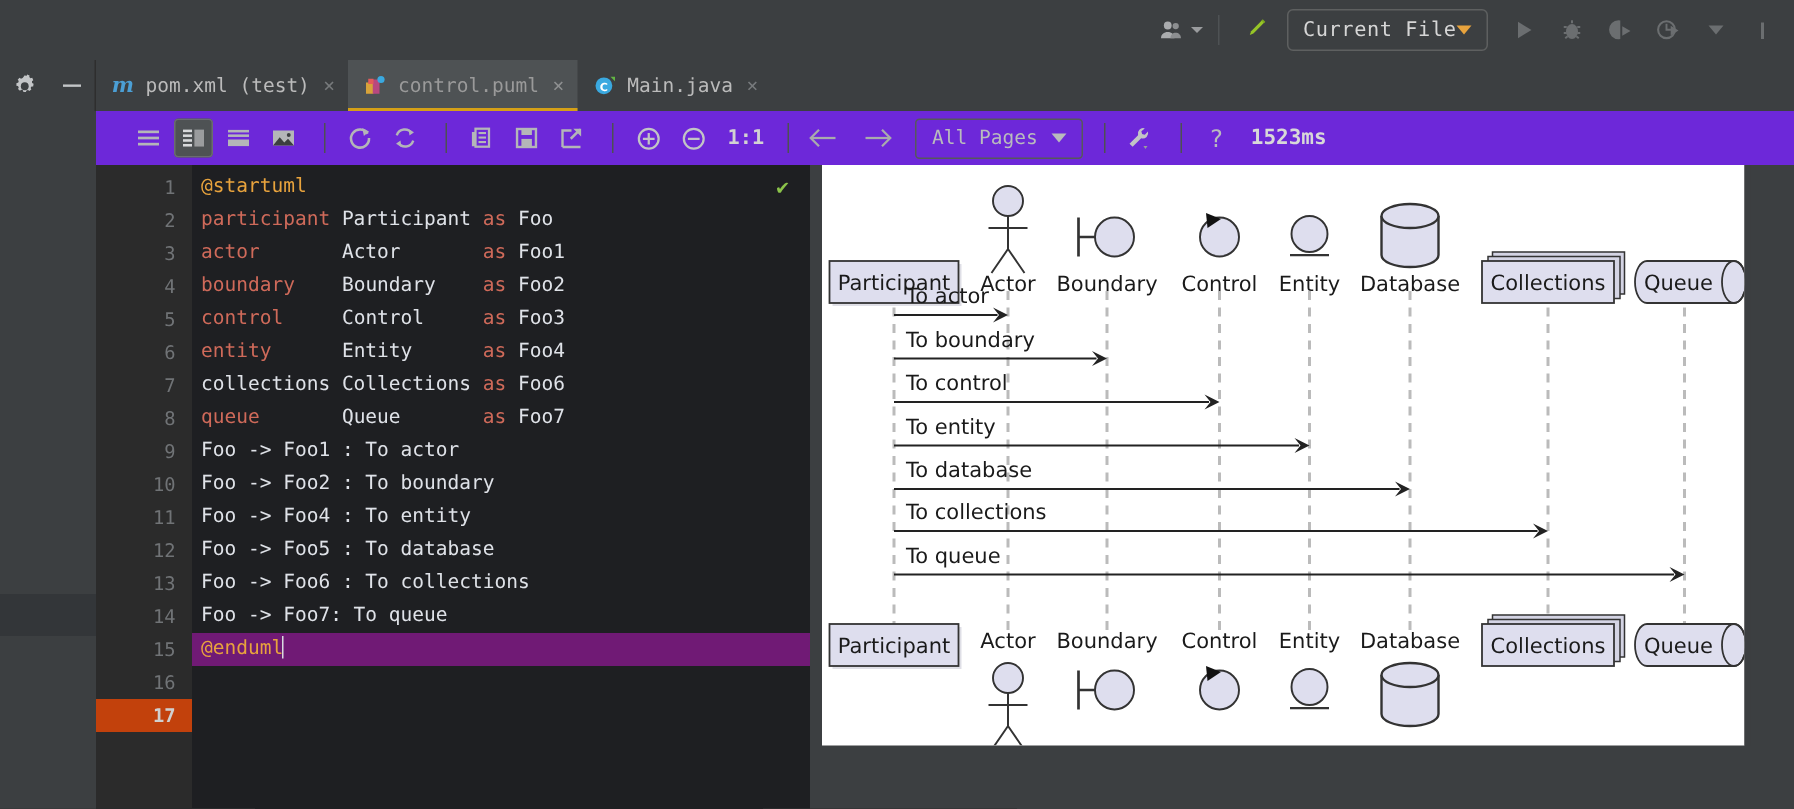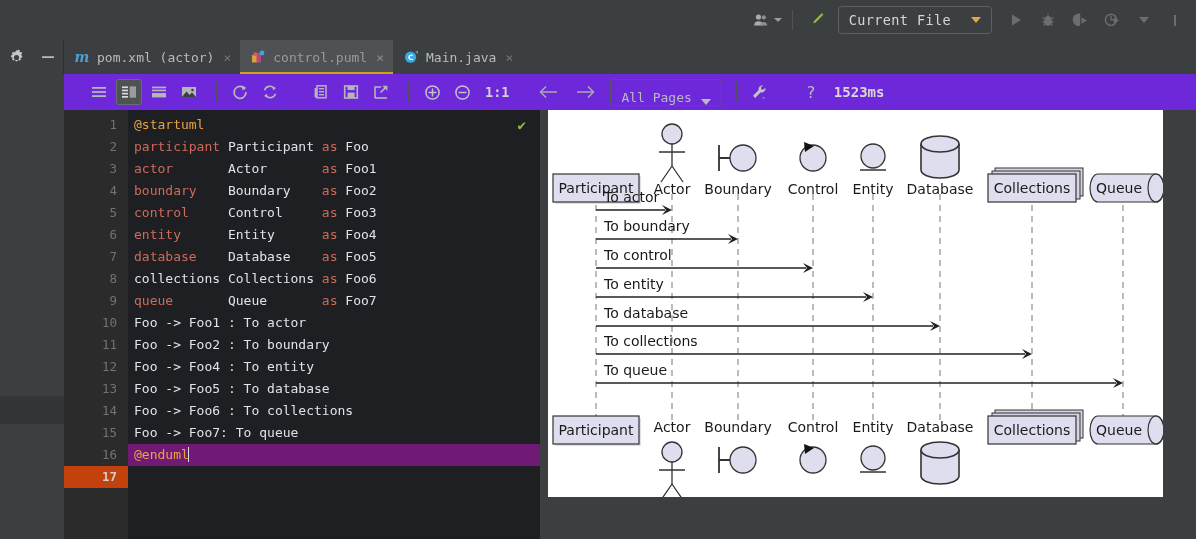--- a/index.html
+++ b/index.html
@@ -19,21 +19,21 @@
   .tt-btn{
     display:flex;align-items:center;justify-content:center;
     height:26px;min-width:26px;padding:0 3px;color:#9a9c9e;
   }
   .tt-sep{width:1px;height:20px;background:#4e5254;margin:0 7px;}
   .caret-sm{
     width:0;height:0;border-left:4px solid transparent;border-right:4px solid transparent;
     border-top:4px solid #9a9c9e;margin-left:3px;
   }
   .runconfig{
-    display:flex;align-items:center;gap:20px;
+    display:flex;align-items:center;gap:0;
     height:26px;padding:0 10px;border:1px solid #5e6060;border-radius:4px;
     background:#3c3f41;color:#d6d6d6;font-size:13.5px;
     font-family:"DejaVu Sans Mono","Liberation Mono",monospace;
     letter-spacing:.4px;white-space:nowrap;
   }
   .caret-gold{
     width:0;height:0;border-left:5px solid transparent;border-right:5px solid transparent;
     border-top:6px solid #e8a33d;
   }
   .caret-dim{
@@ -75,21 +75,21 @@
     width:26px;height:26px;display:flex;align-items:center;justify-content:center;
     color:#aeb0b2;border-radius:3px;margin-right:4px;
   }
   .pb-btn.selected{background:#4e5254;box-shadow:inset 0 0 0 1px #6a6d6f;}
   .pb-sep{width:1px;height:20px;background:#4d5052;margin:0 10px;}
   .pb-text{
     color:#d2d2d2;font-size:13.5px;font-weight:bold;
     font-family:"DejaVu Sans Mono","Liberation Mono",monospace;padding:0 6px;
   }
   .pages-sel{
-    display:flex;align-items:flex-end;gap:9px;height:25px;padding:0 10px;
+    display:flex;align-items:center;gap:9px;height:25px;padding:0 10px;
     border:1px solid #56595b;border-radius:3px;color:#b9bbbd;font-size:13px;
     font-family:"DejaVu Sans Mono","Liberation Mono",monospace;white-space:nowrap;
   }
   .ms-label{
     color:#d8d8d8;font-size:14px;font-weight:bold;
     font-family:"DejaVu Sans Mono","Liberation Mono",monospace;margin-left:6px;
   }
 
   
   .leftstripe{position:absolute;left:0;top:74px;width:64px;height:465px;background:#3c3f41;}
@@ -218,21 +218,21 @@
         <svg width="16" height="16" viewBox="0 0 16 16">
           <rect x="2" y="7.3" width="12" height="1.6" fill="#c3c5c7"></rect>
         </svg>
       </span>
     </div>
 
     <div class="tab">
       <span class="tabicon">
         <span style="color:#4b9fd5;font-style:italic;font-weight:bold;font-size:14px;font-family:'DejaVu Serif',serif;">m</span>
       </span>
-      <span>pom.xml (actor)</span>
+      <span>pom.xml (test)</span>
       <span class="close">×</span>
     </div>
 
     <div class="tab active">
       <span class="tabicon">
         <svg width="15" height="15" viewBox="0 0 15 15">
           <rect x="1" y="5" width="5" height="7.5" fill="#d8a33a"></rect>
           <rect x="5.5" y="3" width="4.5" height="9.5" fill="#b8487f"></rect>
           <rect x="2.5" y="2.5" width="3.5" height="3.5" fill="#e35b5b"></rect>
           <circle cx="11" cy="3" r="2.4" fill="#3aa9e0"></circle>
@@ -419,21 +419,20 @@
         <div class="gline cur">17</div>
       </div>
     <div class="code" id="code">
       <span class="check">✔</span>
     <div class="cline"><span class="at">@startuml</span></div>
         <div class="cline"><span class="kw">participant</span><span class="pl"> Participant </span><span class="kw">as</span><span class="pl"> Foo</span></div>
         <div class="cline"><span class="kw">actor</span><span class="pl">       Actor       </span><span class="kw">as</span><span class="pl"> Foo1</span></div>
         <div class="cline"><span class="kw">boundary</span><span class="pl">    Boundary    </span><span class="kw">as</span><span class="pl"> Foo2</span></div>
         <div class="cline"><span class="kw">control</span><span class="pl">     Control     </span><span class="kw">as</span><span class="pl"> Foo3</span></div>
         <div class="cline"><span class="kw">entity</span><span class="pl">      Entity      </span><span class="kw">as</span><span class="pl"> Foo4</span></div>
-        <div class="cline"><span class="kw">database</span><span class="pl">    Database    </span><span class="kw">as</span><span class="pl"> Foo5</span></div>
         <div class="cline"><span class="pl">collections Collections </span><span class="kw">as</span><span class="pl"> Foo6</span></div>
         <div class="cline"><span class="kw">queue</span><span class="pl">       Queue       </span><span class="kw">as</span><span class="pl"> Foo7</span></div>
         <div class="cline"><span class="pl">Foo -&gt; Foo1 : To actor</span></div>
         <div class="cline"><span class="pl">Foo -&gt; Foo2 : To boundary</span></div>
         <div class="cline"><span class="pl">Foo -&gt; Foo4 : To entity</span></div>
         <div class="cline"><span class="pl">Foo -&gt; Foo5 : To database</span></div>
         <div class="cline"><span class="pl">Foo -&gt; Foo6 : To collections</span></div>
         <div class="cline"><span class="pl">Foo -&gt; Foo7: To queue</span></div>
         <div class="cline cur"><span class="at">@enduml</span><span class="caret"></span></div>
       </div>

